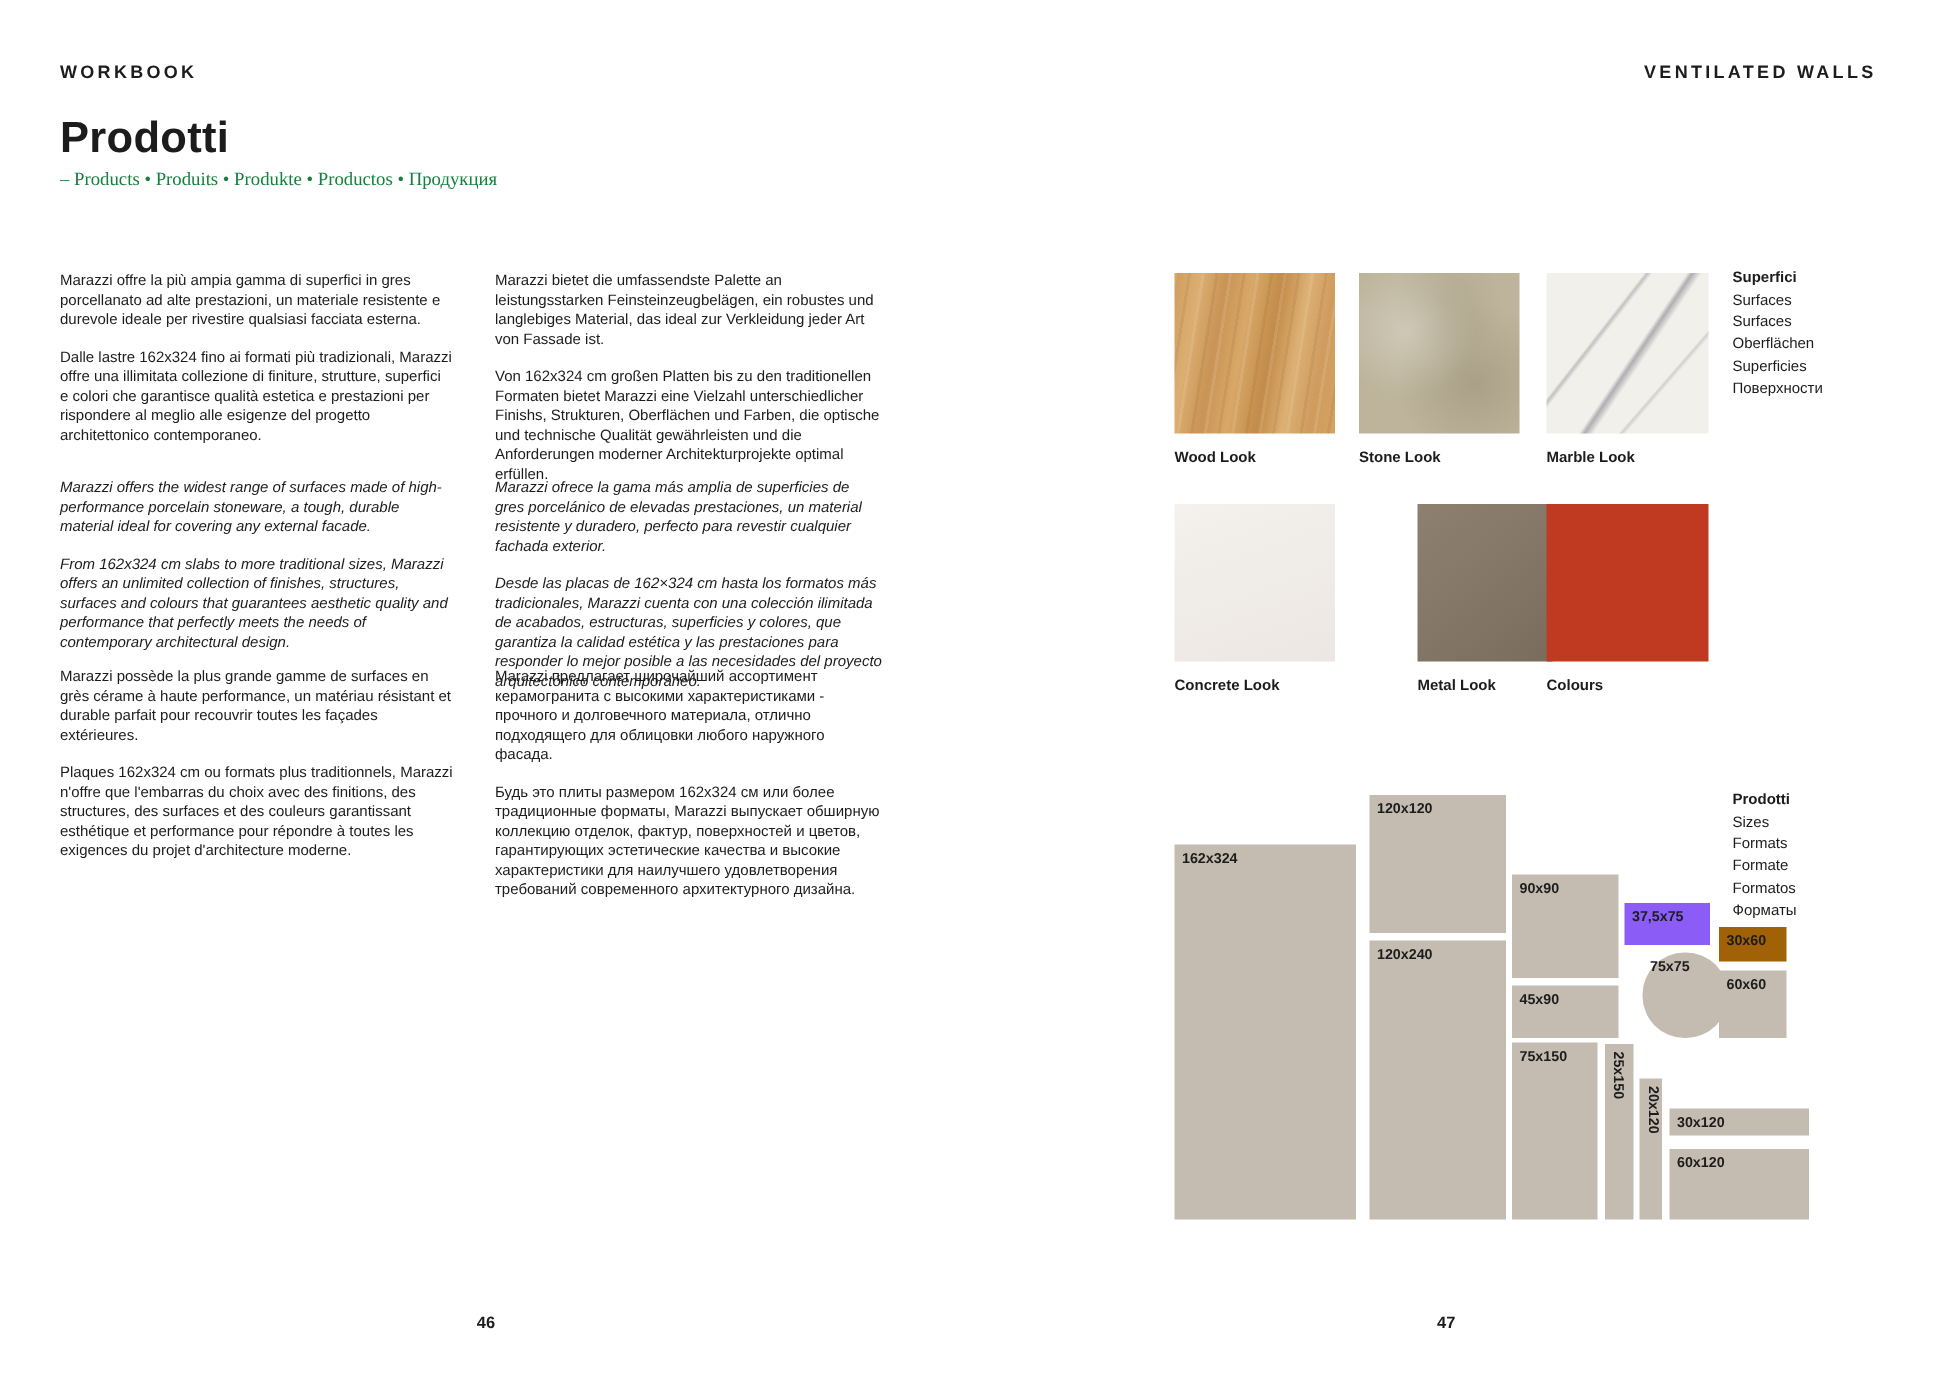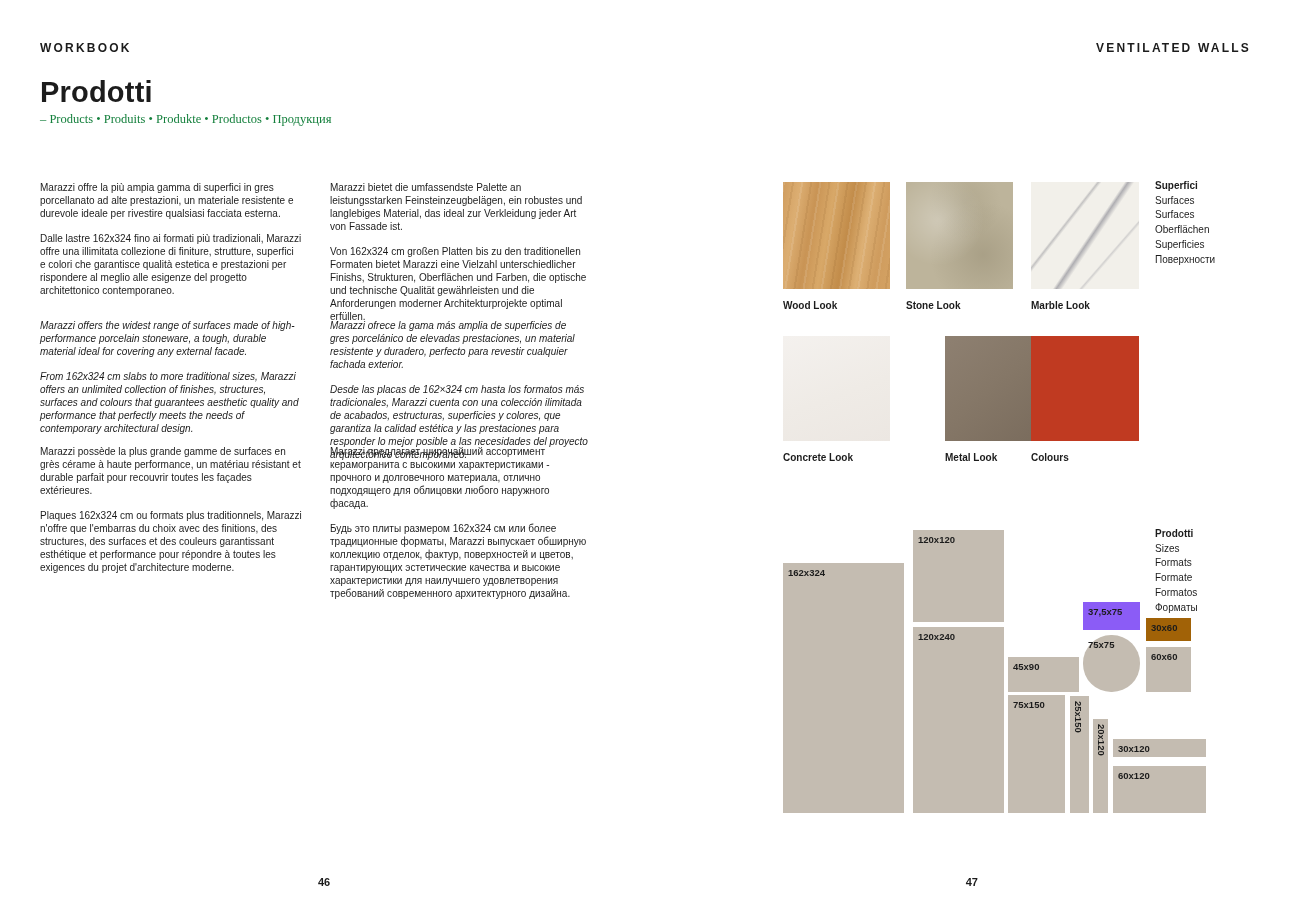--- a/index.html
+++ b/index.html
@@ -95,21 +95,21 @@
   }
   .format-tile.vertical .format-label {
     writing-mode: vertical-rl;
     padding: 5px 0 0 0;
     margin-left: 3px;
   }
 
   
   .page-no { font-size: 11px; font-weight: 700; }
   #page-no-left  { left: 314px; top: 876px; width: 20px; text-align: center; }
-  #page-no-right { left: 958px; top: 876px; width: 20px; text-align: right; }
+  #page-no-right { left: 958px; top: 876px; width: 20px; text-align: left; }
 </style>
 </head>
 <body>
 
 <div class="abs running-head" id="head-left">WORKBOOK</div>
 <div class="abs running-head" id="head-right">VENTILATED WALLS</div>
 
 <h1 class="abs" id="page-title">Prodotti</h1>
 <div class="abs" id="page-subtitle">– Products • Produits • Produkte • Productos • Продукция</div>
 
@@ -175,30 +175,33 @@
 <div class="abs" id="formats-diagram">
     <div class="format-tile" style="left: 0px; top: 35px; width: 121px; height: 250px; background: rgb(196, 188, 177);">
       <span class="format-label">162x324</span>
     </div>
     <div class="format-tile" style="left: 130px; top: 2px; width: 91px; height: 92px; background: rgb(196, 188, 177);">
       <span class="format-label">120x120</span>
     </div>
     <div class="format-tile" style="left: 130px; top: 99px; width: 91px; height: 186px; background: rgb(196, 188, 177);">
       <span class="format-label">120x240</span>
     </div>
+    <div class="format-tile" style="left: 225px; top: 55px; width: 71px; height: 69px; background: rgb(196, 188, 177);">
+      <span class="format-label">90x90</span>
+    </div>
     <div class="format-tile" style="left: 225px; top: 129px; width: 71px; height: 35px; background: rgb(196, 188, 177);">
       <span class="format-label">45x90</span>
     </div>
     <div class="format-tile" style="left: 225px; top: 167px; width: 57px; height: 118px; background: rgb(196, 188, 177);">
       <span class="format-label">75x150</span>
     </div>
     <div class="format-tile" style="left: 300px; top: 74px; width: 57px; height: 28px; background: #8b5cf6;">
       <span class="format-label">37,5x75</span>
     </div>
-    <div class="format-tile" style="left: 300px; top: 107px; width: 57px; height: 57px; background: rgb(196, 188, 177); border-radius: 28px;">
+    <div class="format-tile" style="left: 312px; top: 107px; width: 57px; height: 57px; background: rgb(196, 188, 177); border-radius: 28px;">
       <span class="format-label">75x75</span>
     </div>
     <div class="format-tile vertical" style="left: 287px; top: 168px; width: 19px; height: 117px; background: rgb(196, 188, 177);">
       <span class="format-label">25x150</span>
     </div>
     <div class="format-tile vertical" style="left: 310px; top: 191px; width: 15px; height: 94px; background: rgb(196, 188, 177);">
       <span class="format-label">20x120</span>
     </div>
     <div class="format-tile" style="left: 363px; top: 90px; width: 45px; height: 23px; background: #a16207;">
       <span class="format-label">30x60</span>

